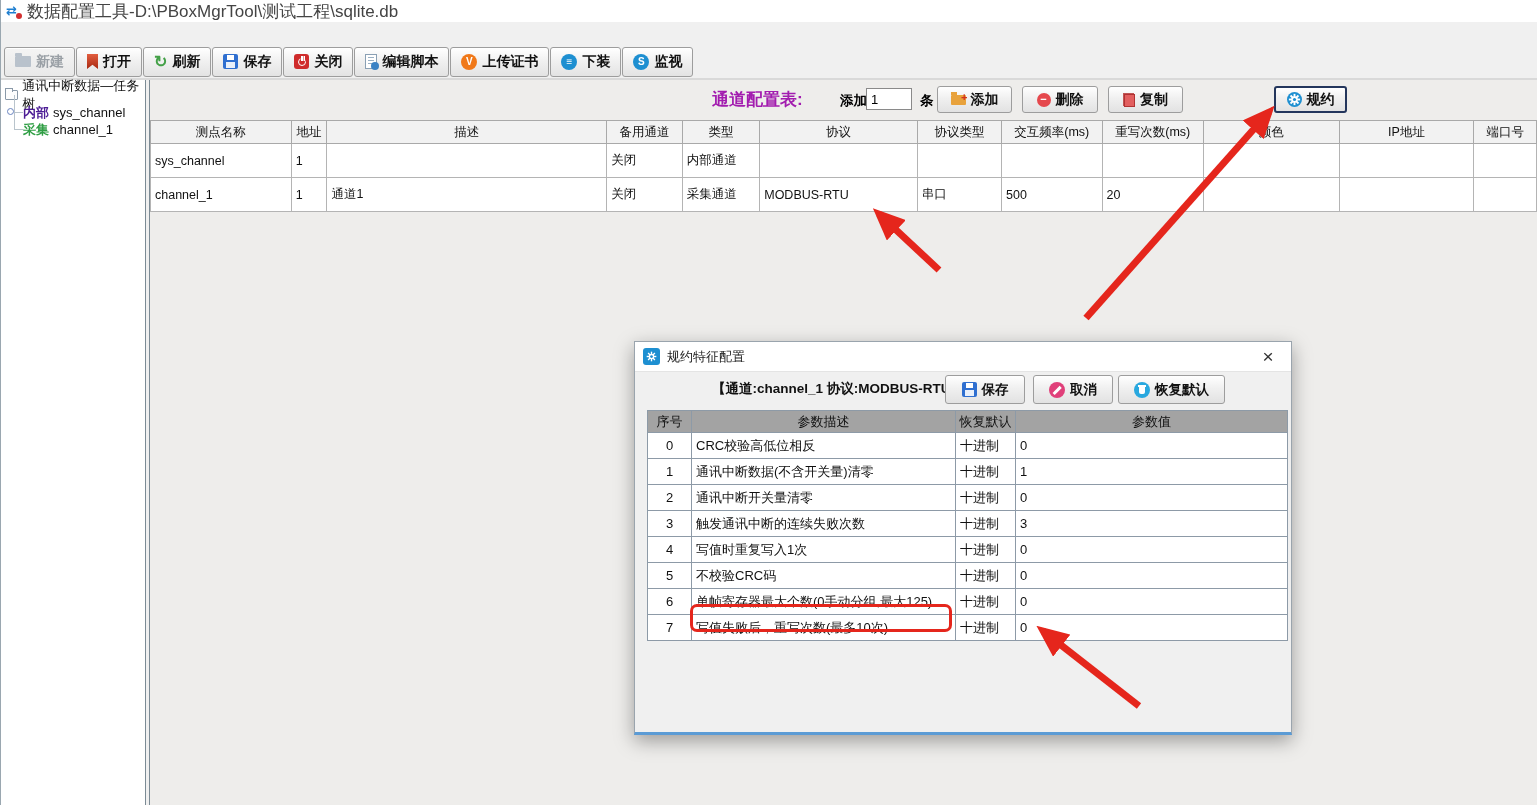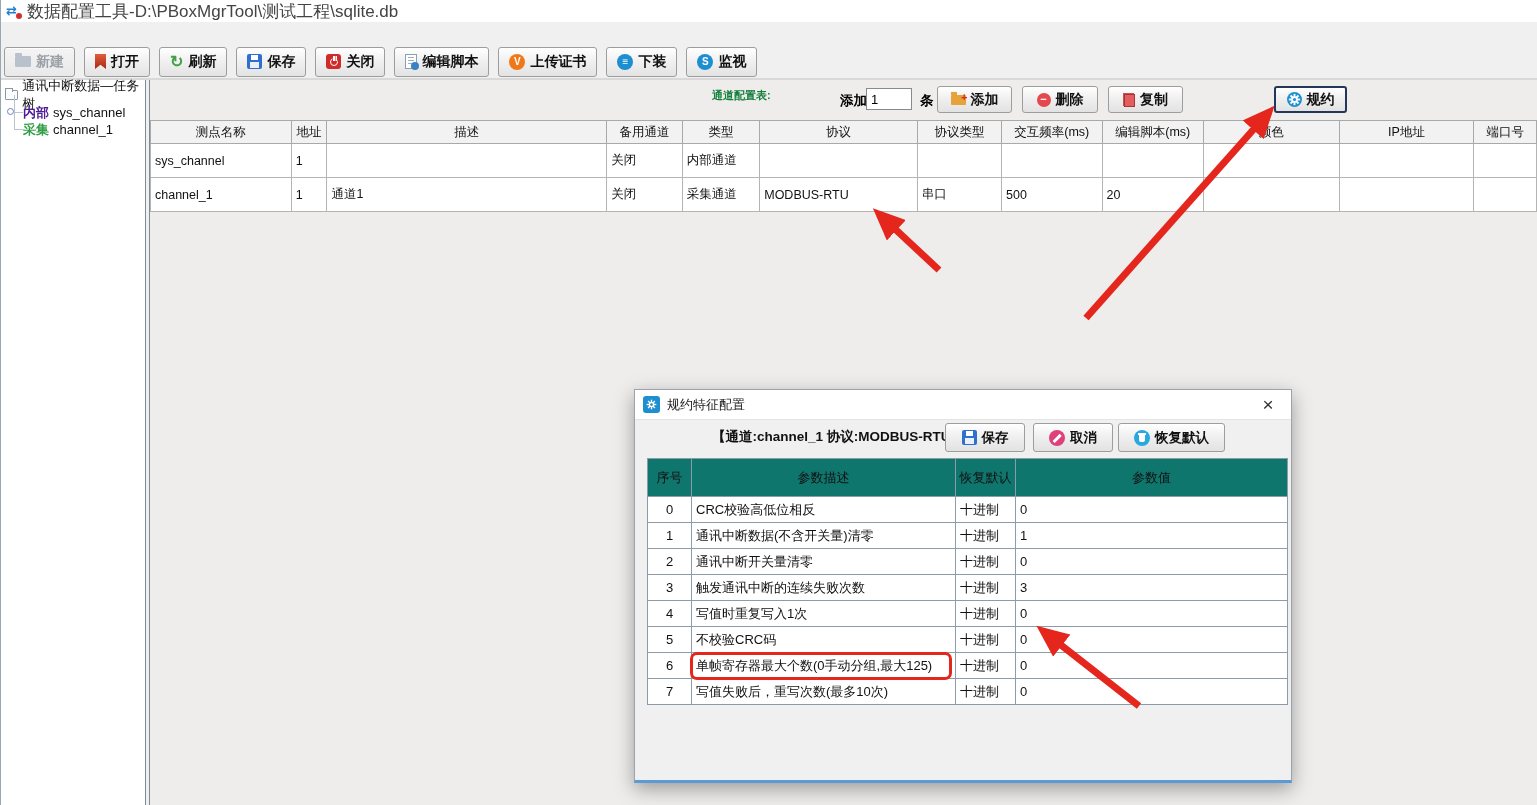--- a/index.html
+++ b/index.html
@@ -14,21 +14,21 @@
   .app-icon::after { content:''; position:absolute; right:-1px; bottom:0; width:6px; height:6px; border-radius:50%; background:#d22f2f; }
   .titlebar-text { font-size:17px; color:#444; }
 
   
   .menubar { position:absolute; left:0; top:22px; right:0; height:23px; background:#ffffff;
     display:flex; align-items:center; gap:14px; padding-left:8px; border-bottom:1px solid #e2e2e2; }
   .menu-item { font-size:14px; font-weight:bold; color:#111; cursor:default; }
 
   
   .toolbar { position:absolute; left:0; top:45px; right:0; height:35px; background:#f0f0f0;
-    display:flex; align-items:center; gap:9px; padding-left:3px; border-bottom:2px solid #d9d9d9; }
+    display:flex; align-items:center; gap:1px; padding-left:3px; border-bottom:2px solid #d9d9d9; }
   .tbtn { height:30px; padding:0 10px; display:inline-flex; align-items:center; gap:5px;
     background:linear-gradient(#ffffff,#f1f1f1 45%,#e3e3e3); border:1px solid #9d9d9d; border-radius:3px;
     font-size:14px; font-weight:bold; color:#111; box-shadow:0 1px 0 #fff inset; }
   .tbtn.disabled { color:#9aa0a6; background:linear-gradient(#f4f4f4,#e9e9e9); }
 
   
   .icon-folder { width:16px; height:11px; background:#b9c2cc; border-radius:1px; position:relative; }
   .icon-folder::before { content:''; position:absolute; top:-3px; left:0; width:7px; height:3px; background:inherit; border-radius:1px 1px 0 0; }
   .icon-bookmark { width:11px; height:15px; background:linear-gradient(#e25d3f,#a82a12);
     clip-path:polygon(0 0,100% 0,100% 100%,50% 72%,0 100%); }
@@ -58,21 +58,21 @@
   .tree-folder::before { content:''; position:absolute; top:-3px; left:-1px; width:6px; height:3px; background:#fdfdfd; border:1px solid #8a99a8; border-bottom:none; }
   .tree-node { display:flex; align-items:center; gap:4px; height:17px; padding-left:18px; position:relative; }
   .tree-node::before { content:''; position:absolute; left:9px; top:-9px; width:8px; height:17px;
     border-left:1px solid #b9c4cc; border-bottom:1px solid #b9c4cc; }
   .knob { position:absolute; left:2px; top:4px; width:7px; height:7px; border:1.5px solid #6a85c0; border-radius:50%; background:#fff; }
   .tag { font-weight:bold; font-size:13px; }
   .tag.purple { color:#4c1d95;font-family:Liberation Serif, serif; }
   .tag.green { color:#2f9e44; }
 
   
-  .chan-title { position:absolute; left:562px; top:8px; font-size:11px; font-weight:bold; color:#15803d; }
+  .chan-title { position:absolute; left:562px; top:8px; font-size:17px; font-weight:bold; color:#a21caf; }
   .chan-add-label { position:absolute; left:690px; top:12px; font-size:13.5px; font-weight:bold; }
   .chan-add-input { position:absolute; left:716px; top:8px; width:46px; height:22px; border:1px solid #8a8a8a; font-size:13px; padding-left:4px; background:#fff; }
   .chan-unit { position:absolute; left:770px; top:12px; font-size:13.5px; font-weight:bold; }
   .cbtn { position:absolute; top:6px; height:27px; display:inline-flex; align-items:center; justify-content:center; gap:5px;
     background:linear-gradient(#ffffff,#f0f0f0 45%,#e2e2e2); border:1px solid #9d9d9d; border-radius:3px;
     font-size:14px; font-weight:bold; color:#111; }
   .cbtn.focused { border:2px solid #24365c; }
   .icon-folder-add { width:15px; height:10px; background:#e8a23c; border-radius:1px; position:relative; }
   .icon-folder-add::before { content:''; position:absolute; top:-3px; left:0; width:6px; height:3px; background:inherit; }
   .icon-folder-add i { position:absolute; right:-2px; top:-4px; font-style:normal; color:#d22f1e; font-weight:bold; font-size:11px; }
@@ -88,38 +88,38 @@
   
   .chan-table-wrap { position:absolute; left:0; top:40px; right:0; height:200px; overflow:hidden; }
   table.grid { border-collapse:collapse; table-layout:fixed; background:#0ea5e9; }
   table.grid th { background:#f2f2f2; border:1px solid #a9a9a9; font-size:12.5px; font-weight:normal; color:#111; height:23px; overflow:hidden; white-space:nowrap; }
   table.grid td { border:1px solid #b4b4b4; font-size:12.5px; color:#111; height:34px; padding:0 4px; overflow:hidden; white-space:nowrap; background:#fff; }
   td.cyan { background:#00ffff; border-color:#c98f8f #9fb4bc; }
   td.selected { background:#b9c9dd; }
 
   
   .dialog { position:absolute; left:633px; top:341px; width:658px; height:394px; background:#f0f0f0;
-    border:1px solid #9aa4ad; border-bottom:3px solid #5b9bd5; box-shadow:0 6px 18px rgba(0,0,0,0.35); z-index:10;margin-top:48px; }
+    border:1px solid #9aa4ad; border-bottom:3px solid #5b9bd5; box-shadow:0 6px 18px rgba(0,0,0,0.35); z-index:10; }
   .dlg-titlebar { position:absolute; left:0; top:0; right:0; height:30px; background:#fff; display:flex; align-items:center; gap:7px; padding-left:8px; border-bottom:1px solid #e4e4e4; }
   .dlg-app-icon { width:17px; height:17px; background:#1d8fd1; border-radius:3px; display:inline-flex; align-items:center; justify-content:center; }
   .dlg-title { font-size:13px; color:#222; }
   .dlg-close { position:absolute; right:10px; top:2px; width:26px; height:26px; font-size:19px; color:#333;
     display:flex; align-items:center; justify-content:center; }
   .dlg-sub { position:absolute; left:77px; top:38px; height:22px; font-size:13.5px; font-weight:bold; color:#111; }
   .dbtn { position:absolute; top:33px; height:29px; display:inline-flex; align-items:center; justify-content:center; gap:5px;
     background:linear-gradient(#ffffff,#f0f0f0 45%,#e2e2e2); border:1px solid #9d9d9d; border-radius:3px; font-size:13.5px; font-weight:bold; color:#111; }
   .icon-cancel { width:16px; height:16px; border-radius:50%; background:#e0407a; position:relative; }
   .icon-cancel::after { content:''; position:absolute; left:3px; top:7px; width:10px; height:2.5px; background:#fff; transform:rotate(-45deg); }
   .icon-restore { width:16px; height:16px; border-radius:50%; background:#29a8df; position:relative; }
   .icon-restore::after { content:''; position:absolute; left:5px; top:5px; width:6px; height:7px; background:#fff; border-radius:0 0 2px 2px; }
   .icon-restore::before { content:''; position:absolute; left:4px; top:3.5px; width:8px; height:1.5px; background:#fff; }
 
   .dlg-table { position:absolute; left:12px; top:68px; }
   table.dgrid { border-collapse:collapse; table-layout:fixed; background:#fff; width:640px; }
-  table.dgrid th { background:#0f766e; border:1px solid #8d9aa7; font-size:13px; font-weight:normal; color:#111; height:38px; }
+  table.dgrid th { background:#a3a3a3; border:1px solid #8d9aa7; font-size:13px; font-weight:normal; color:#111; height:22px; }
   table.dgrid td { border:1px solid #8d9aa7; font-size:13px; color:#111; height:26px; padding:0 4px; white-space:nowrap; overflow:hidden; background:#fff; }
   td.center { text-align:center; }
   .hl-rect { position:absolute; left:55px; top:262px; width:262px; height:28px; border:3px solid #e5261c; border-radius:7px; z-index:12; pointer-events:none; }
 
   
   .overlay { position:absolute; inset:0; z-index:50; pointer-events:none; }
 </style>
 </head>
 <body>
 
@@ -247,21 +247,21 @@
         <tbody>
             <tr>
           <th>测点名称</th>
           <th>地址</th>
           <th>描述</th>
           <th>备用通道</th>
           <th>类型</th>
           <th>协议</th>
           <th>协议类型</th>
           <th>交互频率(ms)</th>
-          <th>编辑脚本(ms)</th>
+          <th>重写次数(ms)</th>
           <th>颜色</th>
           <th>IP地址</th>
           <th>端口号</th>
         </tr>
         <tr>
           <td>sys_channel</td>
           <td>1</td>
           <td></td>
           <td>关闭</td>
           <td>内部通道</td>

